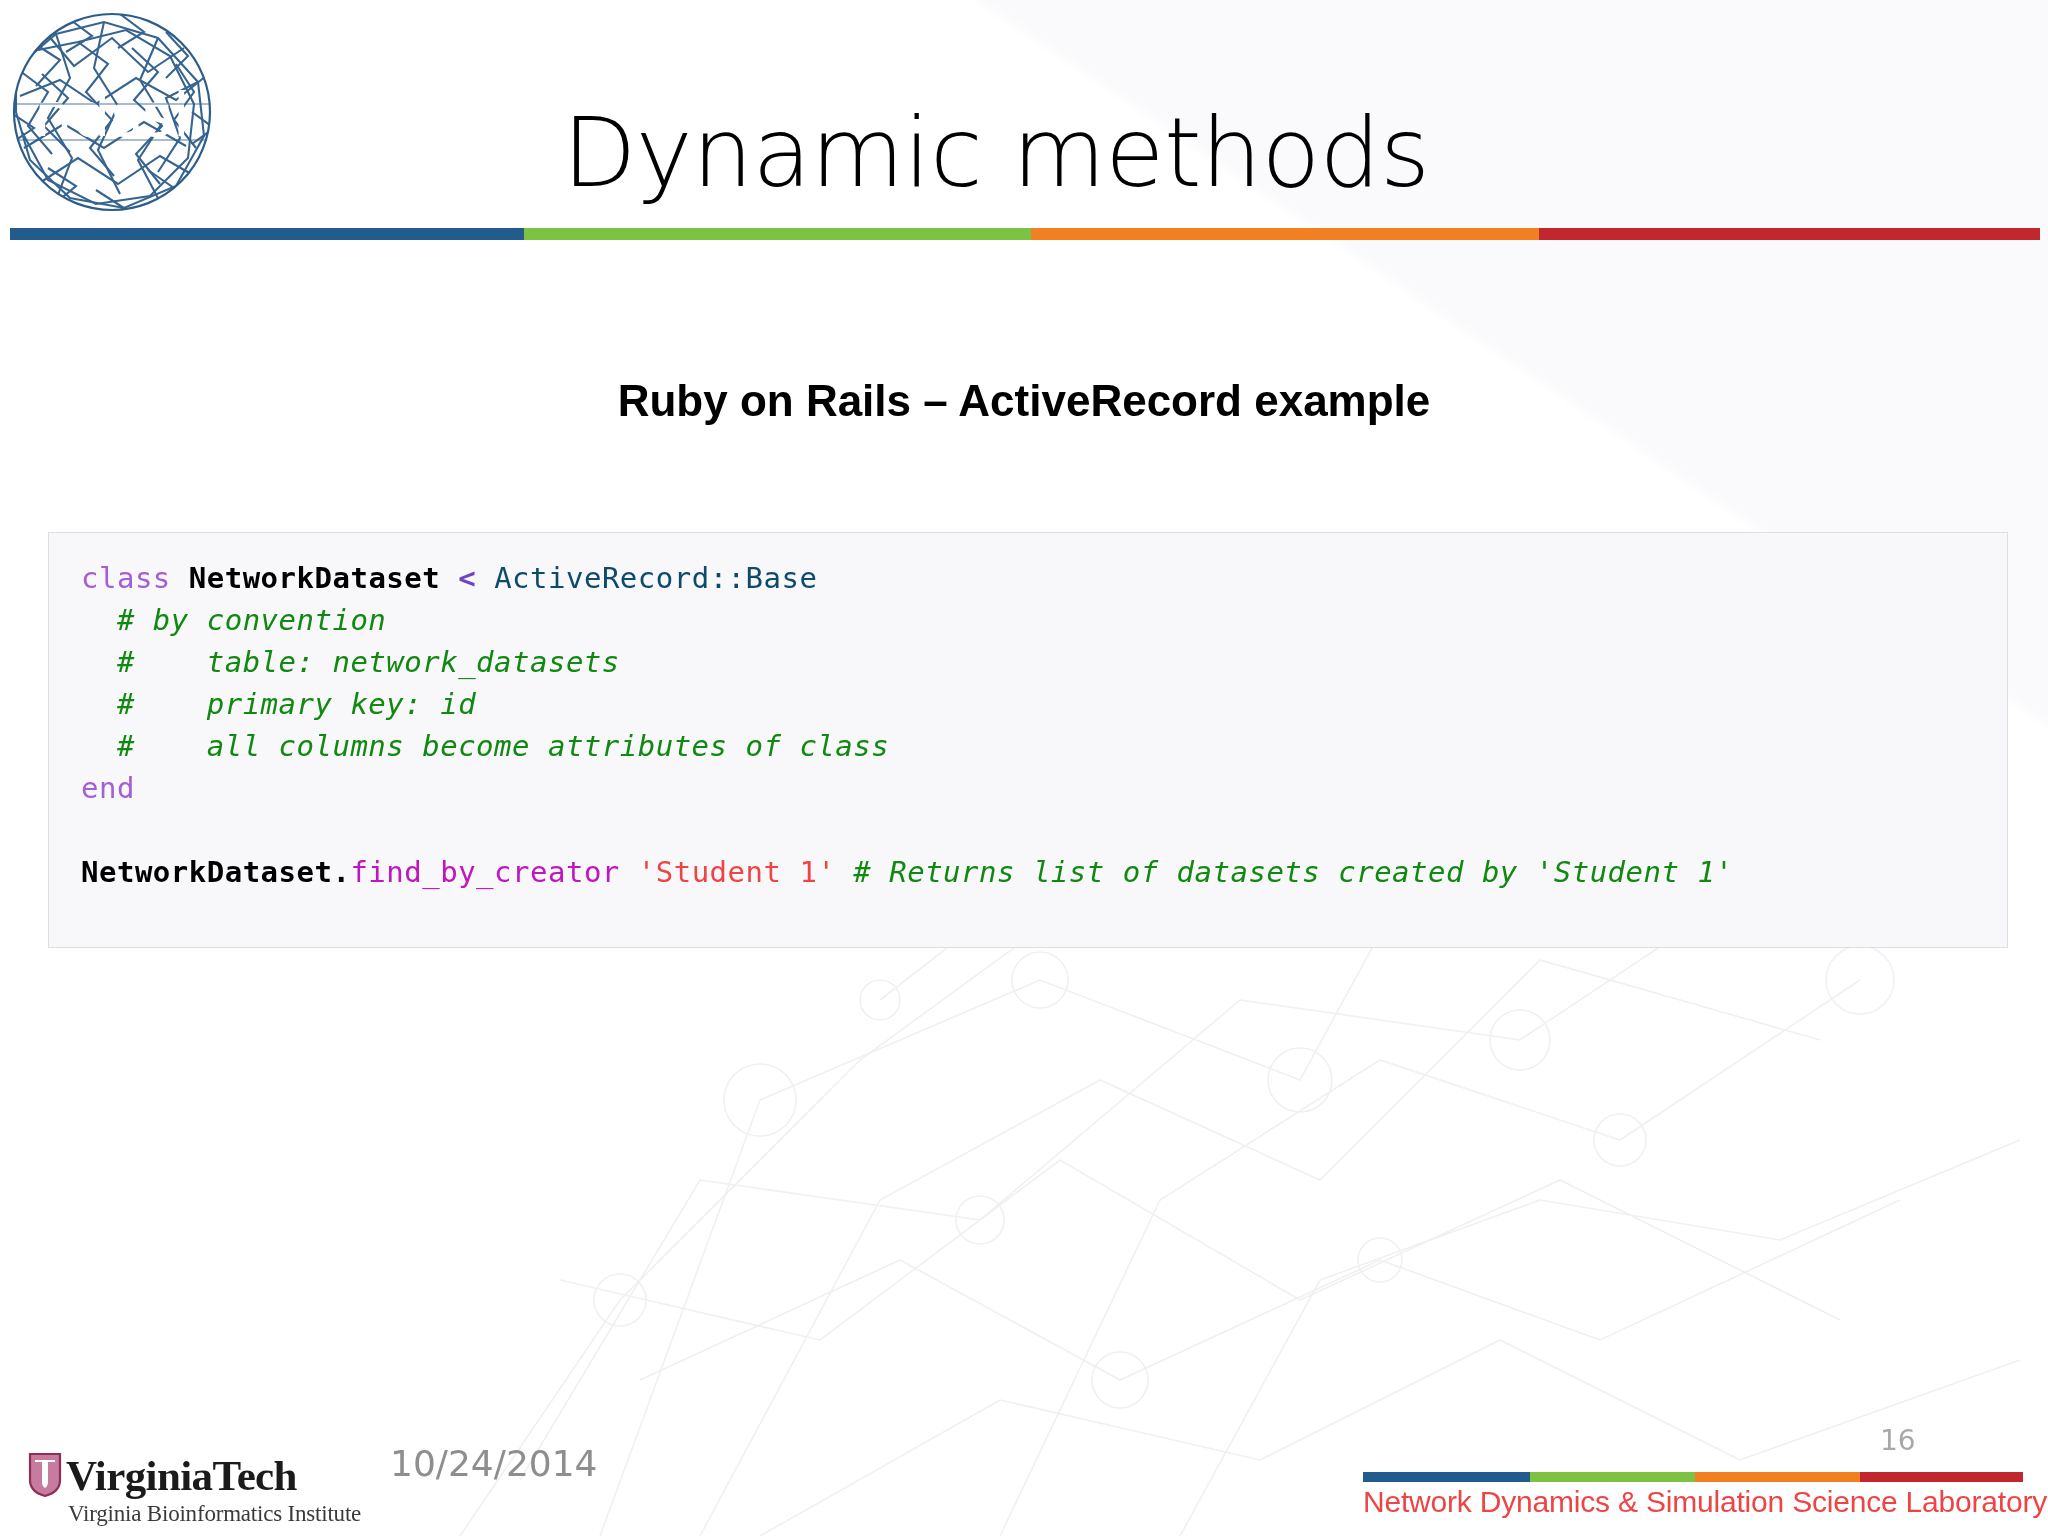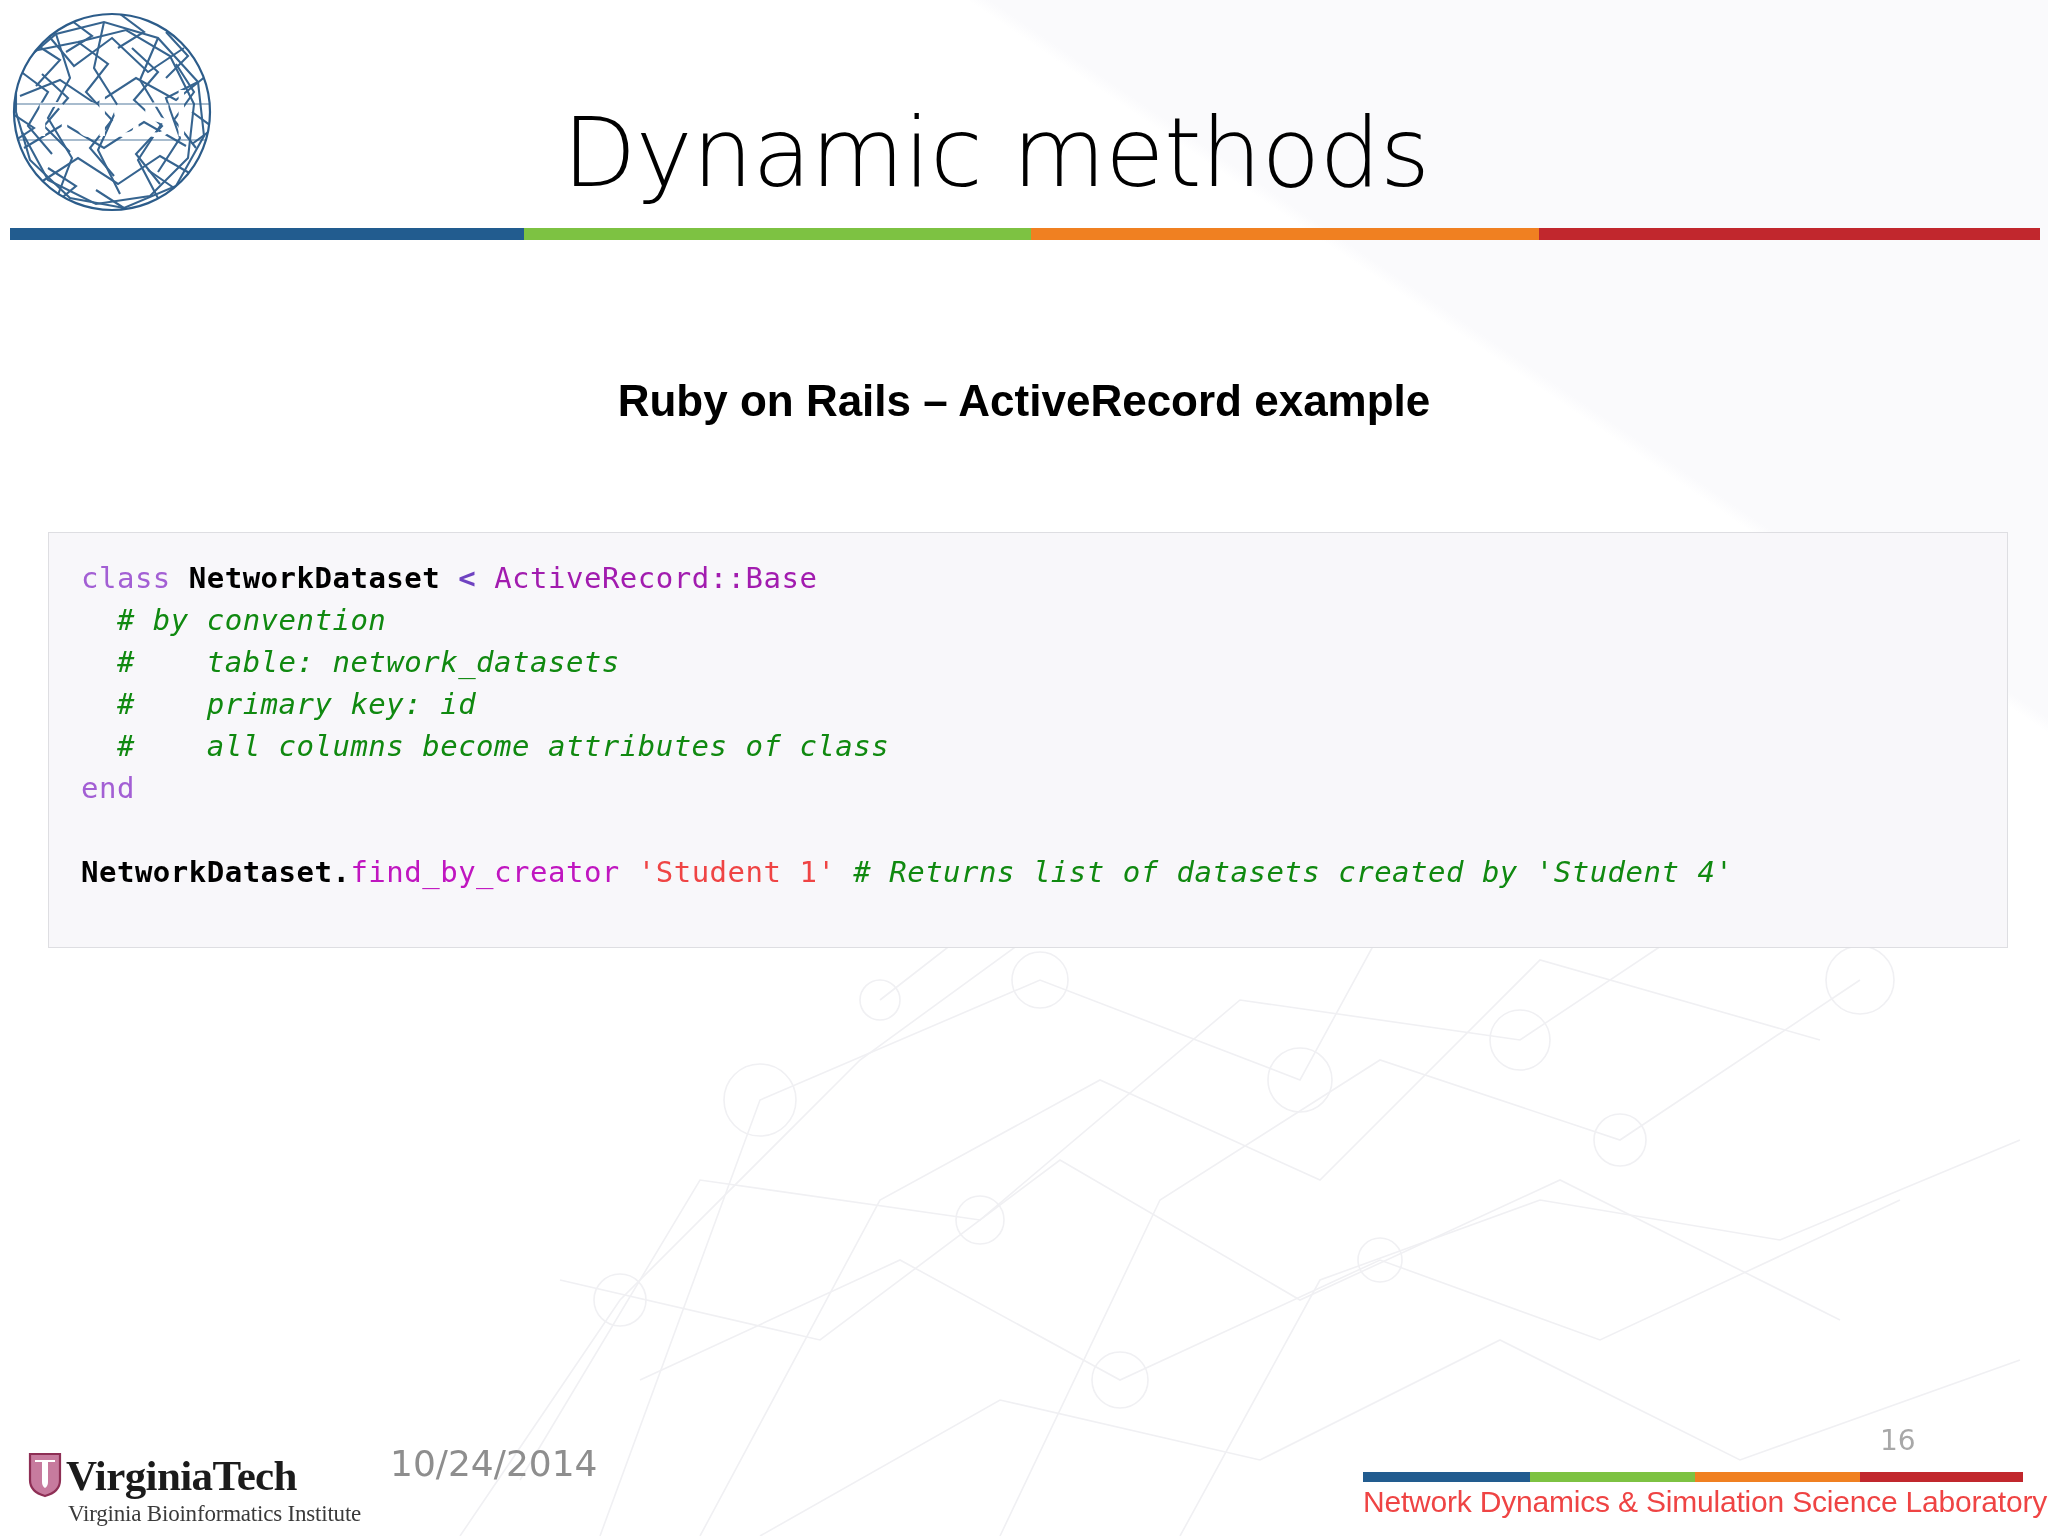--- a/index.html
+++ b/index.html
@@ -99,21 +99,21 @@
     padding: 24px 0 0 32px;
     font-family: "DejaVu Sans Mono", "Liberation Mono", monospace;
     font-size: 29px;
     line-height: 42px;
     white-space: pre;
     letter-spacing: 0.5px;
   }
   .tok-kw       { color: #a35fd4; }
   .tok-const    { color: #000000; font-weight: bold; }
   .tok-op       { color: #6f42c1; font-weight: bold; }
-  .tok-class    { color: #a21caf; }
+  .tok-class    { color: #0c4a6e; }
   .tok-comment  { color: #108910; font-style: italic; }
   .tok-method   { color: #c016c0; }
   .tok-string   { color: #ef4444; }
   .tok-plain    { color: #000000; }
 
   
   #vt-logo {
     position: absolute;
     left: 28px;
     top: 1452px;
@@ -272,21 +272,21 @@
 <div id="subtitle">Ruby on Rails – ActiveRecord example</div>
 
 <div id="code-block">
   <pre id="code-text"><span class="tok-kw">class</span><span class="tok-plain"> </span><span class="tok-const">NetworkDataset</span><span class="tok-plain"> </span><span class="tok-op">&lt;</span><span class="tok-plain"> </span><span class="tok-class">ActiveRecord::Base</span>
 <span class="tok-comment">  # by convention</span>
 <span class="tok-comment">  #    table: network_datasets</span>
 <span class="tok-comment">  #    primary key: id</span>
 <span class="tok-comment">  #    all columns become attributes of class</span>
 <span class="tok-kw">end</span>
 <span class="tok-plain"></span>
-<span class="tok-const">NetworkDataset.</span><span class="tok-method">find_by_creator</span><span class="tok-plain"> </span><span class="tok-string">'Student 1'</span><span class="tok-plain"> </span><span class="tok-comment"># Returns list of datasets created by 'Student 4'</span></pre>
+<span class="tok-const">NetworkDataset.</span><span class="tok-method">find_by_creator</span><span class="tok-plain"> </span><span class="tok-string">'Student 1'</span><span class="tok-plain"> </span><span class="tok-comment"># Returns list of datasets created by 'Student 1'</span></pre>
 </div>
 
 <div id="vt-logo">
   <div id="vt-logo-row">
     <svg id="vt-shield" viewBox="0 0 34 46">
       <path d="M2 2 H32 V28 Q32 40 17 44 Q2 40 2 28 Z" fill="#C77B9E" stroke="#8E2F55" stroke-width="2.2"></path>
       <path d="M7 8 H27 V10 H20 V30 Q20 34 17 36 Q14 34 14 30 V10 H7 Z" fill="#ffffff"></path>
     </svg>
     <span id="vt-wordmark">VirginiaTech</span>
   </div>

